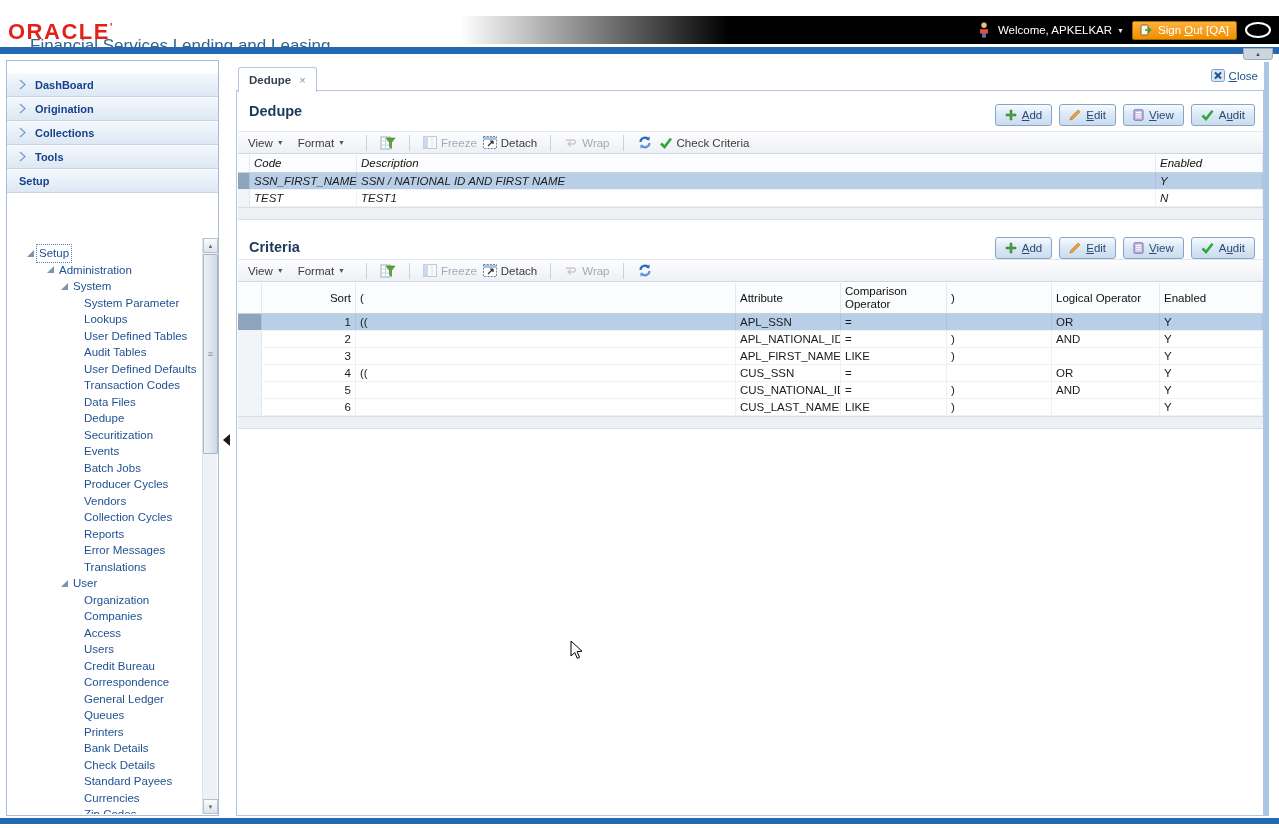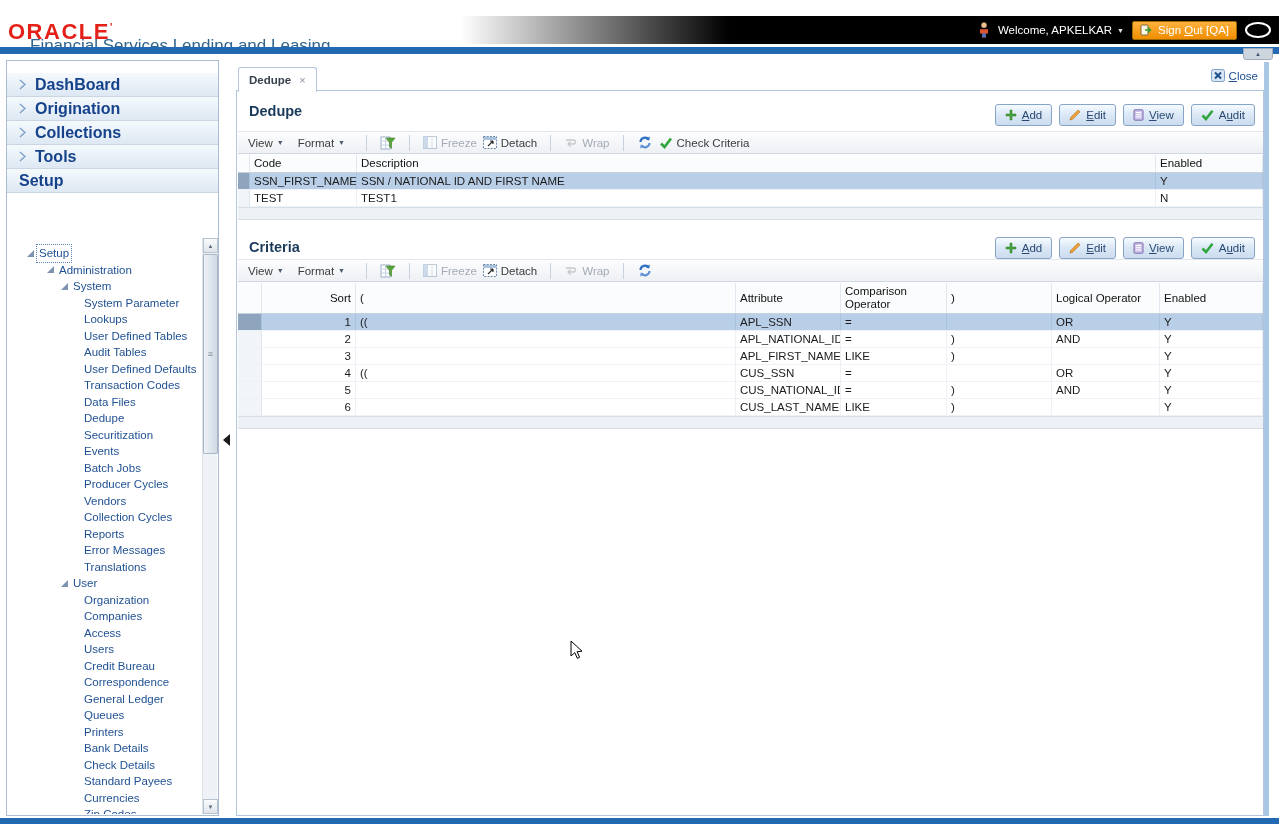--- a/index.html
+++ b/index.html
@@ -27,21 +27,21 @@
   .collapse-top{position:absolute;left:1243px;top:48px;width:28px;height:10px;background:#cdd5df;
     border:1px solid #9facbb;border-radius:0 0 3px 3px;display:flex;align-items:center;justify-content:center;
     font-size:6px;color:#40526a;cursor:pointer;z-index:4;}
   
   .sidebar{position:absolute;left:6px;top:60px;width:213px;height:756px;background:#fff;
     border:1px solid #a9bcd4;box-sizing:border-box;}
   .acc-wrap{position:absolute;left:0;top:12px;width:211px;}
   .acc-item{height:23px;border-bottom:1px solid #c9d5e3;background:linear-gradient(#f5f9fd,#dde8f3);
     display:flex;align-items:center;padding-left:12px;gap:9px;cursor:pointer;}
   .acc-item.setup{padding-left:12px;}
-  .acc-label{font-size:16px;font-weight:bold;color:#15428b;}
+  .acc-label{font-size:11px;font-weight:bold;color:#15428b;}
   .chev{display:inline-flex;width:7px;}
   .tree{position:absolute;left:0;top:177px;width:196px;height:576px;overflow:hidden;padding-top:7px;box-sizing:border-box;}
   .tree-item{height:16.5px;line-height:16.5px;display:flex;align-items:center;font-size:11.5px;color:#1f5092;cursor:pointer;white-space:nowrap;}
   .tri{display:inline-flex;width:9px;margin-right:4px;}
   .sel-label{border:1px dotted #5b82b5;padding:0 2px;margin-left:-3px;}
   .vscroll{position:absolute;right:1px;top:177px;width:15px;height:576px;background:#eef1f5;border-left:1px solid #dde3ea;box-sizing:border-box;}
   .vs-btn{position:absolute;left:0;width:15px;height:15px;background:linear-gradient(#fafbfc,#dfe4ea);
     border:1px solid #b8c2cf;box-sizing:border-box;display:flex;align-items:center;justify-content:center;
     font-size:6px;color:#5a6a7e;cursor:pointer;}
   .vs-up{top:0;}
@@ -417,21 +417,21 @@
             </svg>
         </span>
         <span class="tb-item">
           <svg width="14" height="12" viewBox="0 0 14 12">
               <path d="M2 6.5 L5.5 10 L12 1.5" fill="none" stroke="#2fa63c" stroke-width="2.6"></path>
             </svg>
           <span>Check Criteria</span>
         </span>
       </div>
 
-      <div class="tbl" style="top:64px;">
+      <div class="tbl" style="top:64px;font-style:italic;">
         <div class="thead grid-d" style="height:17px;">
           <div class="th sel"></div>
           <div class="th">Code</div>
           <div class="th">Description</div>
           <div class="th">Enabled</div>
         </div>
         <div id="dedupe-rows">
             <div class="trow grid-d selected">
               <div class="td sel"></div>
               <div class="td">SSN_FIRST_NAME</div>

